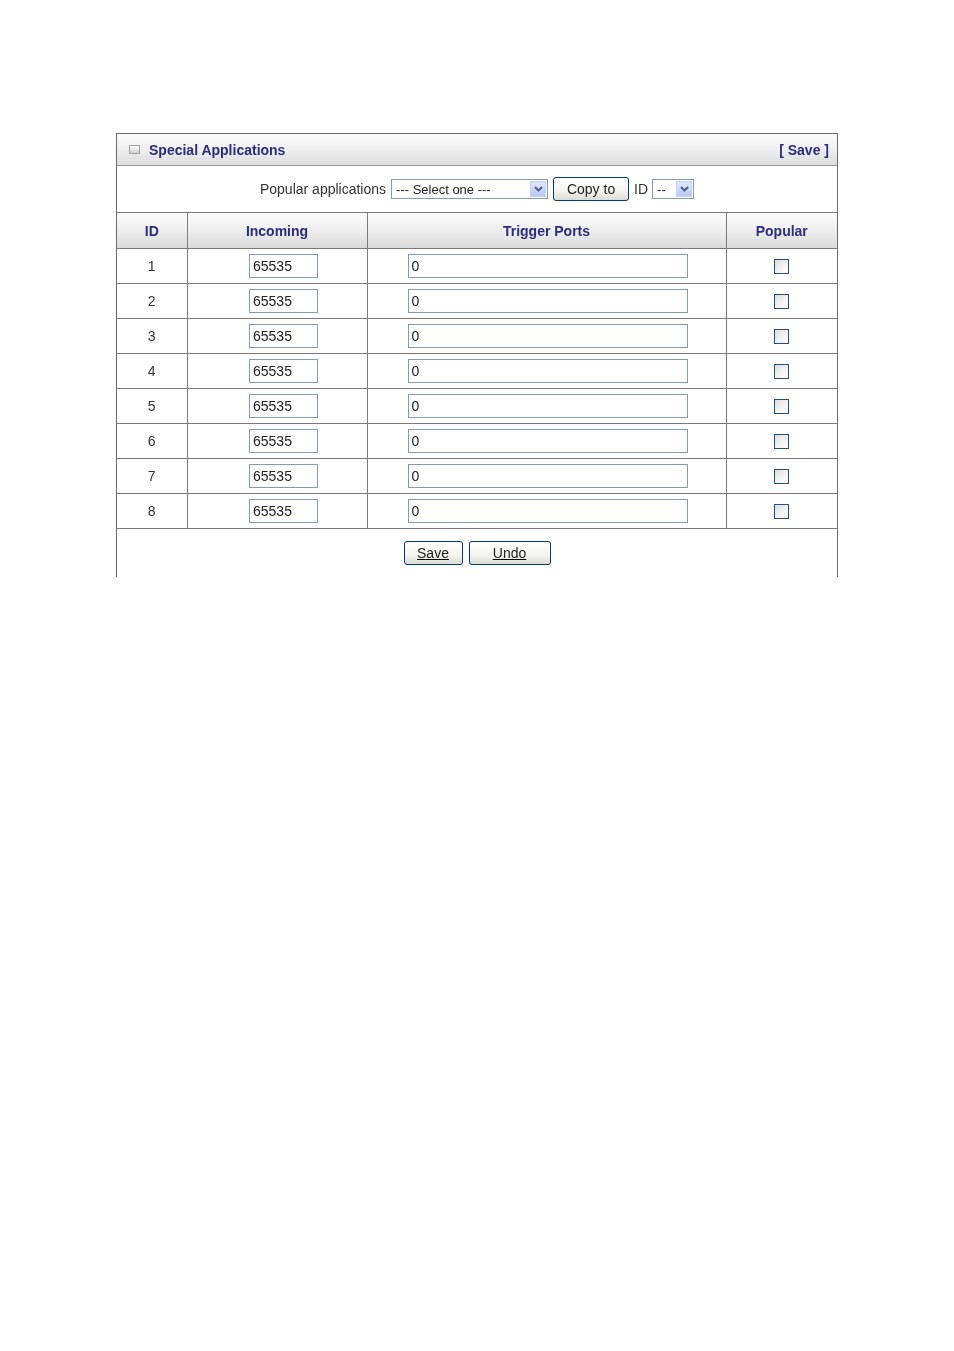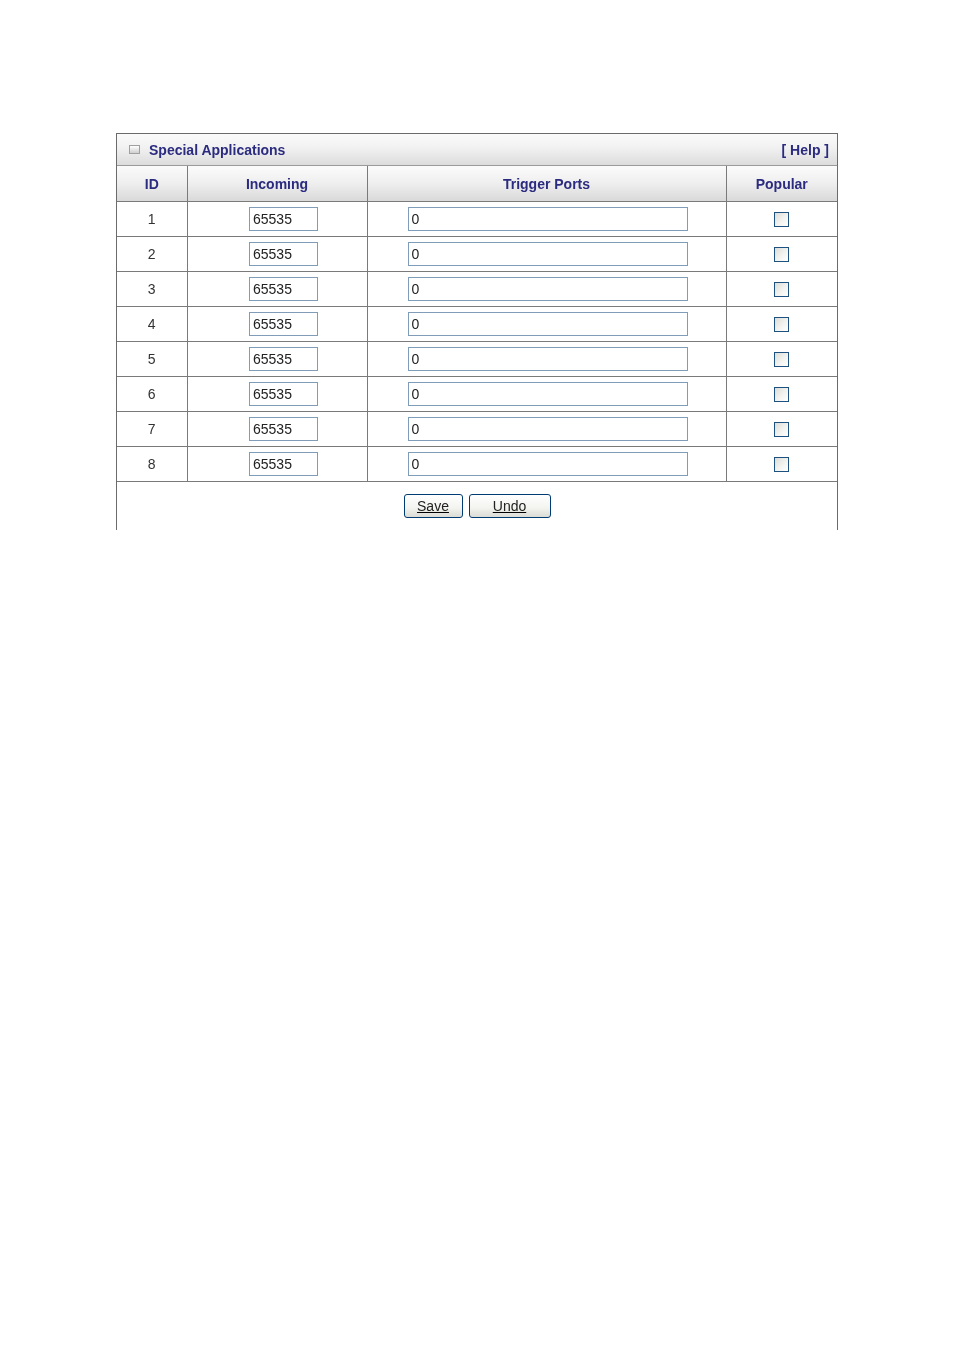--- a/index.html
+++ b/index.html
@@ -171,23 +171,44 @@
   </style>
 </head>
 <body>
 
 <div class="panel">
   <div class="title-bar">
     <div class="title-left">
       <span class="title-icon"></span>
       <span class="title-text">Special Applications</span>
     </div>
-    <a class="help-link">[ Help ]</a>
+    <a class="help-link">[ Save ]</a>
   </div>
 
+  <div class="popular-row">
+    <span class="popular-label">Popular applications</span>
+    <div class="select-box select-app">
+      <span>--- Select one ---</span>
+      <span class="select-arrow">
+        <svg width="9" height="6" viewBox="0 0 9 6">
+            <path d="M1 1 L4.5 4.5 L8 1" stroke="#4d6185" stroke-width="2" fill="none"></path>
+          </svg>
+      </span>
+    </div>
+    <button class="btn btn-copy">Copy to</button>
+    <span class="id-label">ID</span>
+    <div class="select-box select-id">
+      <span>--</span>
+      <span class="select-arrow">
+        <svg width="9" height="6" viewBox="0 0 9 6">
+            <path d="M1 1 L4.5 4.5 L8 1" stroke="#4d6185" stroke-width="2" fill="none"></path>
+          </svg>
+      </span>
+    </div>
+  </div>
 
   <table class="grid">
     <colgroup>
       <col class="col-id">
         <col class="col-trigger">
         <col class="col-incoming">
         <col class="col-enable">
     </colgroup>
     <thead>
       <tr>

